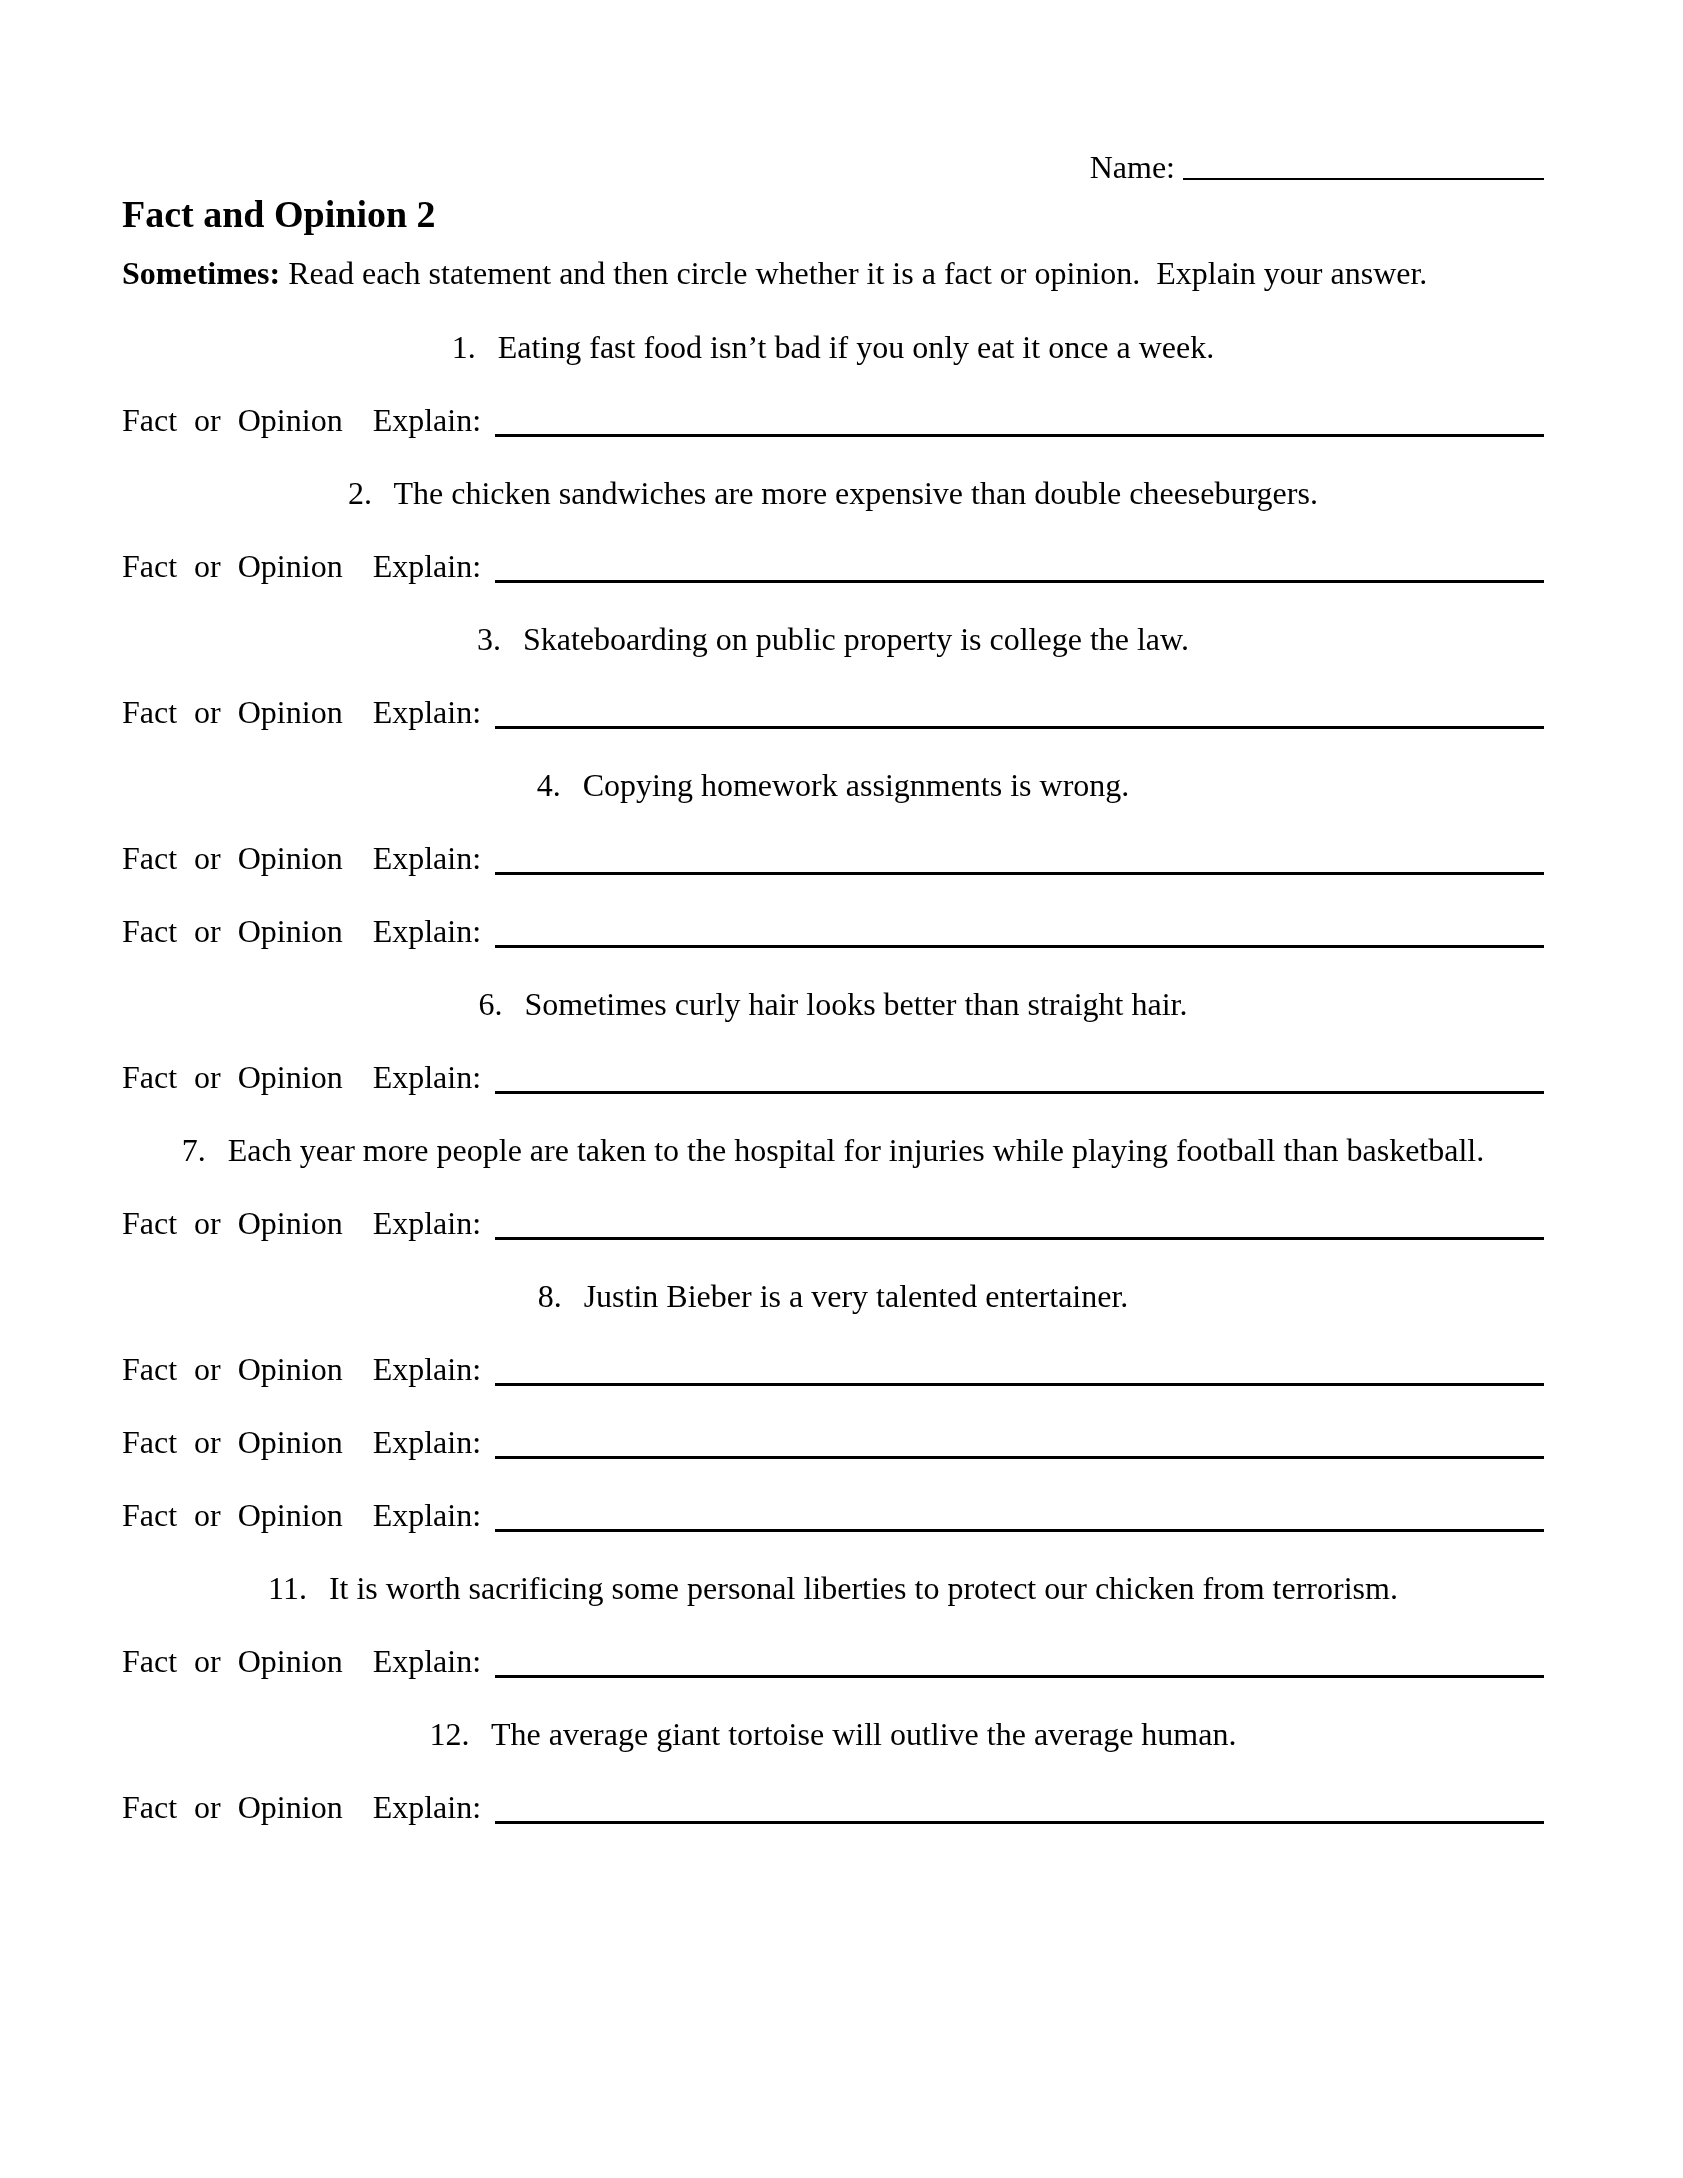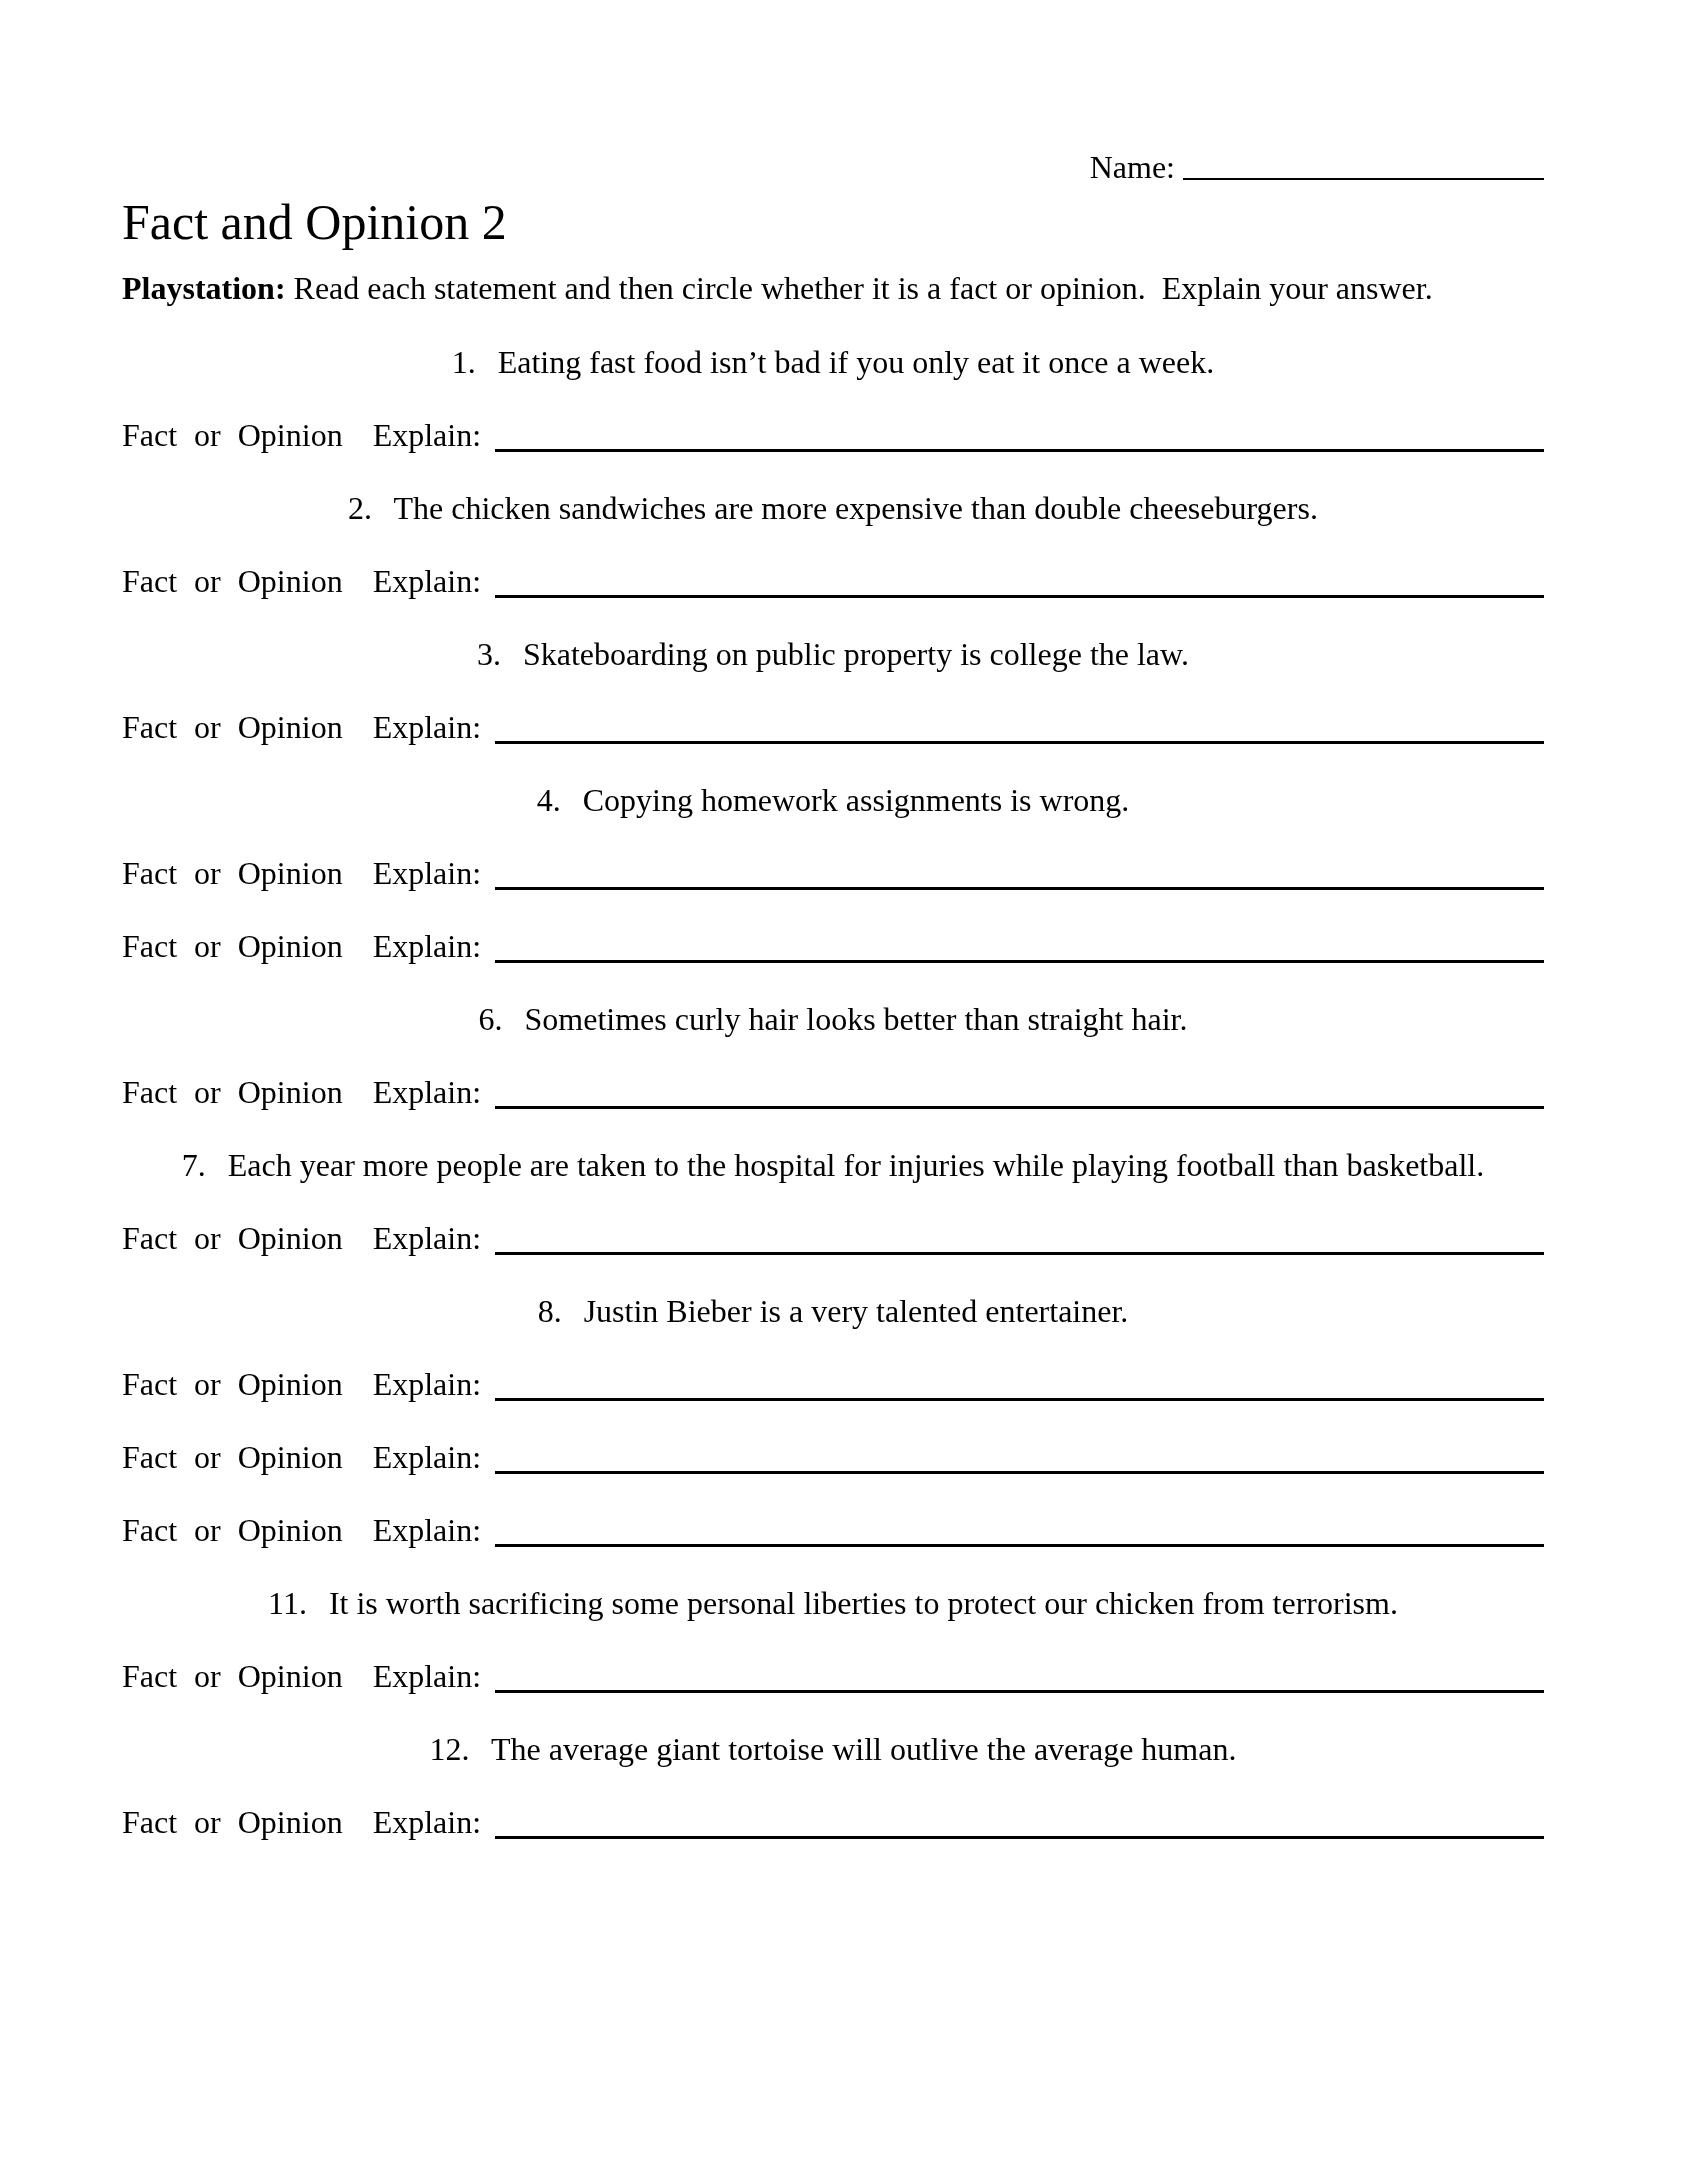--- a/index.html
+++ b/index.html
@@ -33,22 +33,22 @@
   .name-label { white-space: nowrap; }
   .name-blank {
     display: inline-block;
     width: 361px;
     border-bottom: 2px solid #000;
     margin-left: 8px;
     position: relative;
     top: 2px;
   }
   .doc-title {
-    font-size: 50px;
-    font-weight: normal;
+    font-size: 38px;
+    font-weight: bold;
     margin: 4px 0 0 0;
   }
   .directions {
     margin: 14px 0 0 0;
     white-space: nowrap;
   }
   .directions-label { font-weight: bold; }
   .questions {
     margin-top: 34px;
     text-align: center;
@@ -82,21 +82,21 @@
 <div class="page">
 
   <div class="name-row">
     <span class="name-label">Name:</span>
     <span class="name-blank"></span>
   </div>
 
   <h1 class="doc-title">Fact and Opinion 2</h1>
 
   <p class="directions">
-    <span class="directions-label">Playstation:</span>
+    <span class="directions-label">Sometimes:</span>
     <span>Read each statement and then circle whether it is a fact or opinion.&nbsp; Explain your answer.</span>
   </p>
 
   <div class="questions">
   <div class="question-block">
     <p class="statement">
       <span class="q-number">1.</span>
       <span>Eating fast food isn’t bad if you only eat it once a week.</span>
     </p>
     <div class="answer-row">

